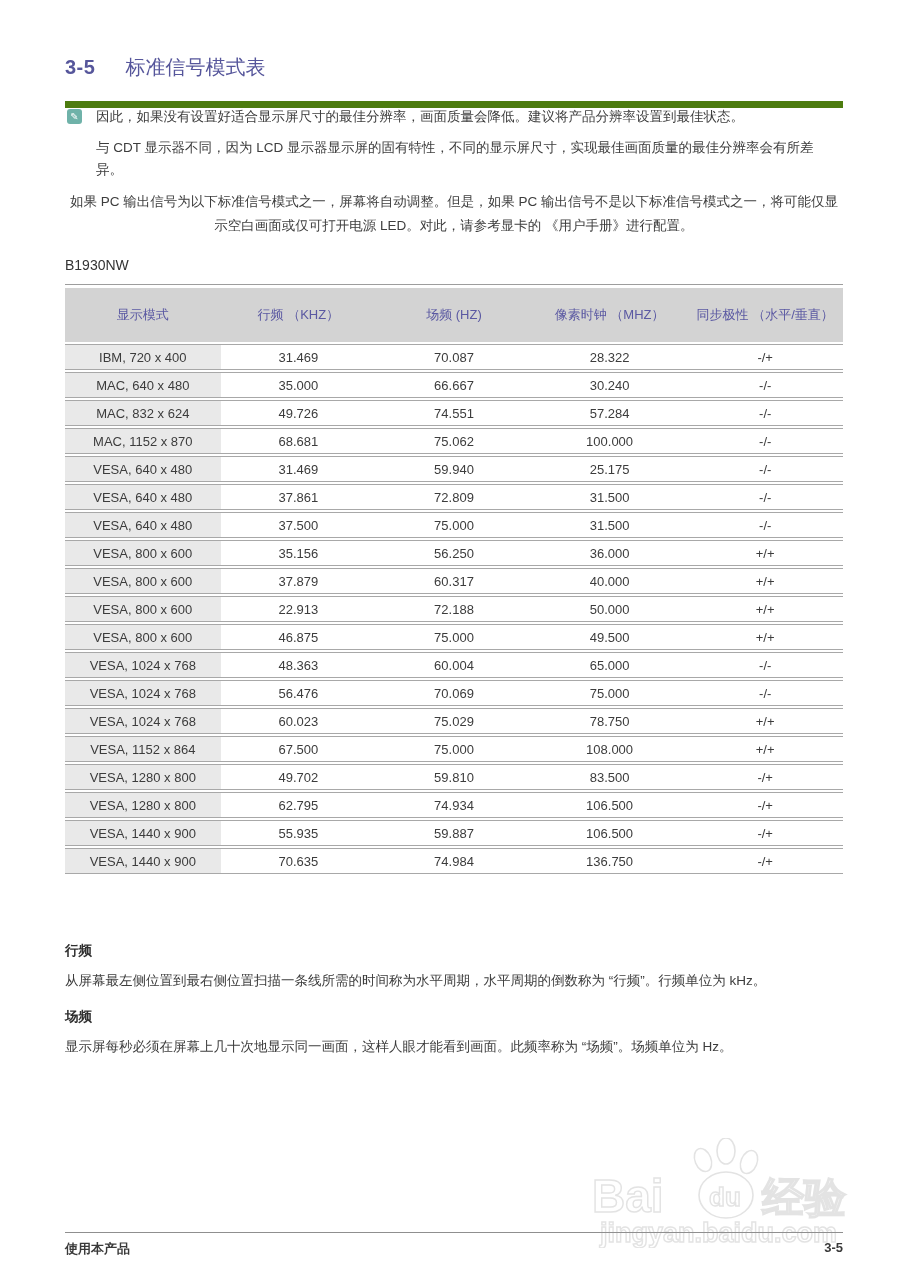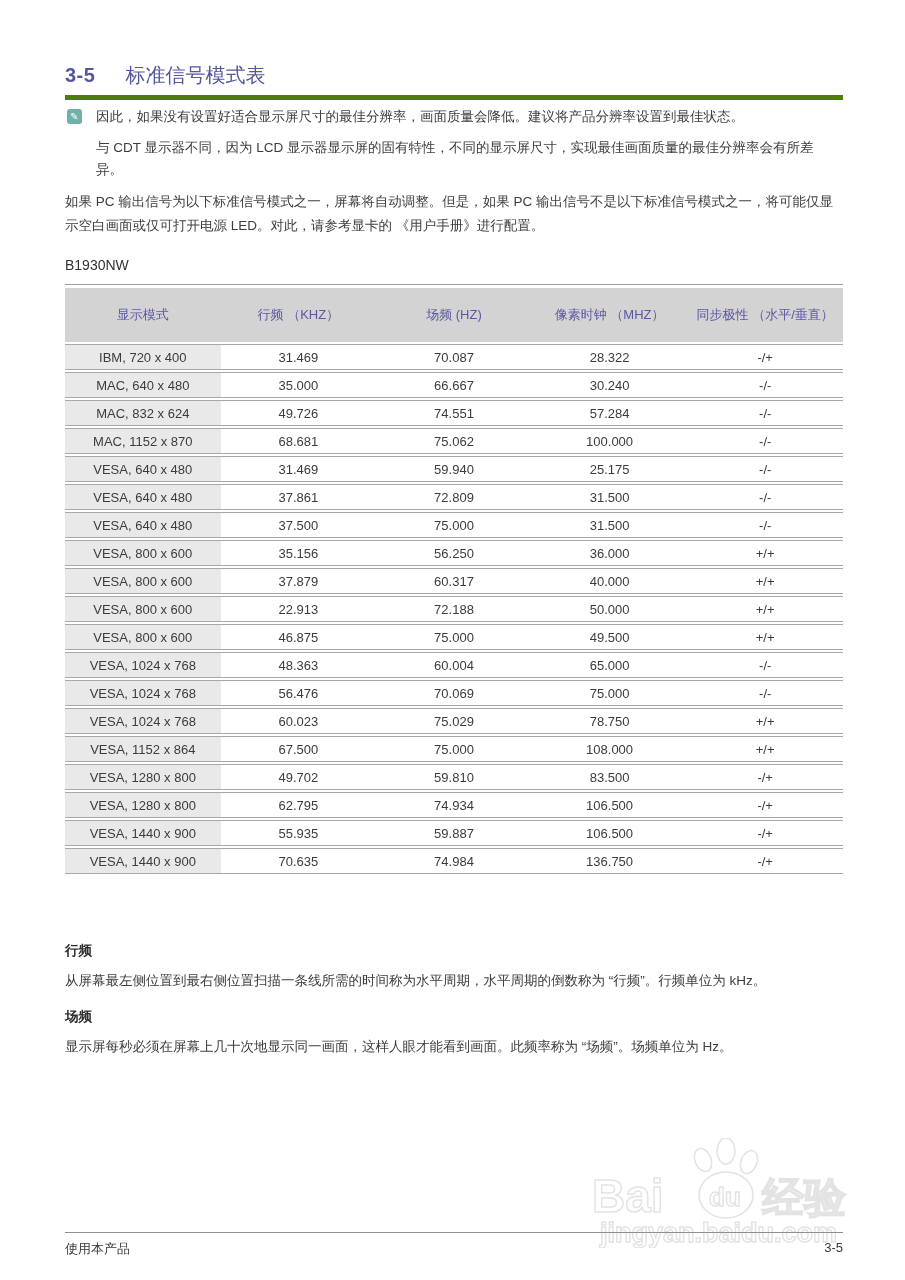--- a/index.html
+++ b/index.html
@@ -11,25 +11,24 @@
     height: 1280px;
     background: #ffffff;
     overflow: hidden;
   }
 
   
   .doc-title {
     position: absolute;
     left: 65px; top: 54px;
     width: 778px;
-    border-bottom: 5px solid #4d7c0f;
-    padding-bottom: 6px;
+    border-bottom: 7px solid #4d7c0f;
+    padding-bottom: 20px;
     color: #56569b;
     font-size: 20px;
-    margin-top: 8px;
   }
   .doc-title .sec-no { font-weight: bold; letter-spacing: 0.5px; }
   .doc-title .sec-title { margin-left: 30px; }
 
   
   .note {
     position: absolute;
     left: 65px; top: 106px;
     width: 765px;
   }
@@ -54,20 +53,21 @@
   .note-text p + p { margin-top: 9px; }
 
   
   .intro {
     position: absolute;
     left: 65px; top: 190px;
     width: 778px;
     font-size: 13.5px;
     line-height: 24px;
     color: #3d3d3d;
+    text-align: center;
   }
 
   
   .model-label {
     position: absolute;
     left: 65px; top: 257px;
     font-size: 14px;
     color: #333333;
   }
 
@@ -150,20 +150,21 @@
   .footer {
     position: absolute;
     left: 65px; top: 1232px;
     width: 778px;
     border-top: 1px solid #8f8f8f;
     padding-top: 7px;
     display: flex;
     justify-content: space-between;
     font-size: 13px;
     color: #3a3a3a;
+    font-weight: bold;
   }
 </style>
 </head>
 <body>
 
 <div class="page">
 
   <div class="doc-title">
     <span class="sec-no">3-5</span><span class="sec-title">标准信号模式表</span>
   </div>

